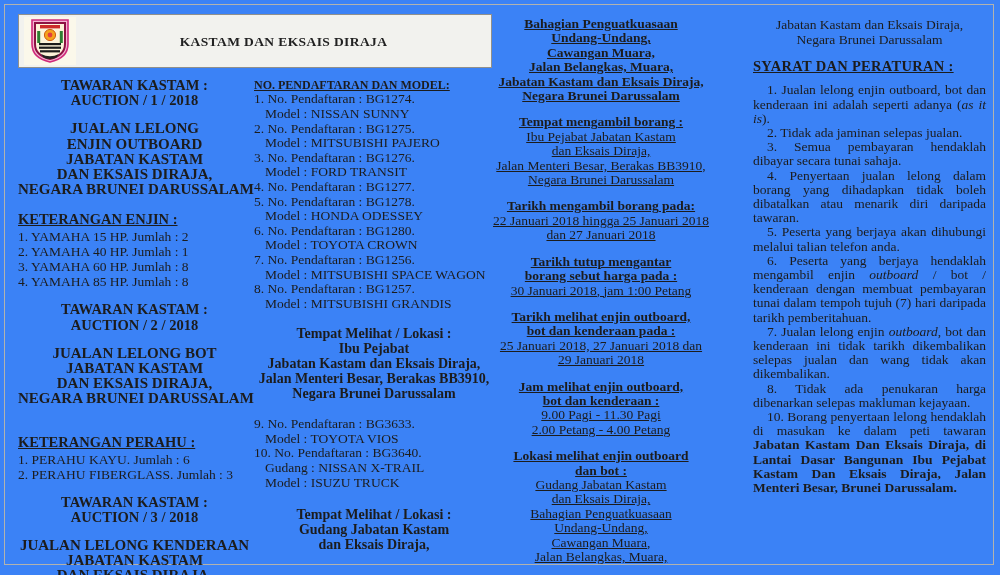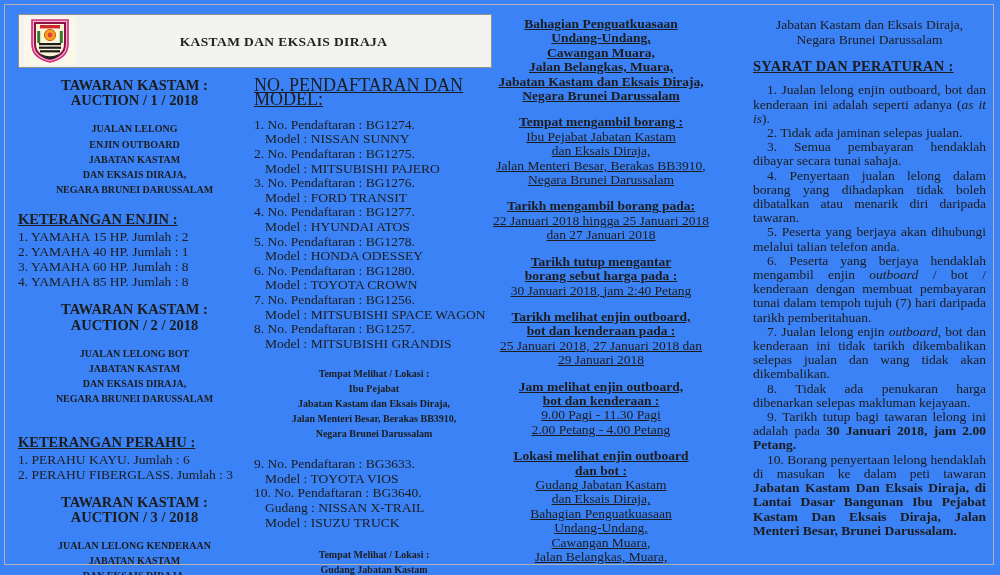--- a/index.html
+++ b/index.html
@@ -27,32 +27,32 @@
   }
   .col { position:absolute; font-size:13.5px; line-height:14.4px; }
   .col1 { left:18px;  top:78px; width:233px; text-align:center; }
   .col2 { left:254px; top:78px; width:240px; text-align:left; }
   .col3 { left:478px; top:17px; width:246px; text-align:center;text-decoration:underline; }
   .col4 { left:753px; top:17px; width:233px; text-align:left; }
 
   .blk   { margin-bottom:13px; }
   .blk3  { margin-bottom:12px; }
   .title { font-weight:700; font-size:14.5px; line-height:15.2px; }
-  .subject { font-weight:700; font-size:10px; line-height:15.2px; }
+  .subject { font-weight:700; font-size:15px; line-height:15.2px; }
   .heading-left {
     text-align:left; font-weight:700; font-size:14.5px;
     text-decoration:underline; margin-bottom:2px;
   }
   .list { text-align:left; line-height:15px; }
   .reg-heading {
-    font-weight:400; font-size:18px; text-decoration:underline; margin-bottom:11px;
+    font-weight:700; font-size:12px; text-decoration:underline; margin-bottom:0;
   }
   .veh { line-height:14.6px; }
   .model-line { padding-left:11px; }
-  .loc-blk { text-align:center; font-weight:700; font-size:10px; line-height:14.8px; }
+  .loc-blk { text-align:center; font-weight:700; font-size:14px; line-height:14.8px; }
   .c3-head { font-weight:700; }
   [data-name="text-line"] { white-space:nowrap; }
   .terms p {
     margin:0; text-align:justify; text-indent:14px;
     font-size:13.5px; line-height:14.2px;
   }
   .terms-heading {
     font-weight:700; font-size:14.5px; text-decoration:underline;
     margin:12px 0 10px 0; letter-spacing:.3px;
   }
@@ -150,21 +150,20 @@
       <div class="veh" data-name="vehicle-entry">
         <div data-name="vehicle-reg">2. No. Pendaftaran : BG1275.</div>
         <div class="model-line" data-name="vehicle-model">Model : MITSUBISHI PAJERO</div>
       </div>
       <div class="veh" data-name="vehicle-entry">
         <div data-name="vehicle-reg">3. No. Pendaftaran : BG1276.</div>
         <div class="model-line" data-name="vehicle-model">Model : FORD TRANSIT</div>
       </div>
       <div class="veh" data-name="vehicle-entry">
         <div data-name="vehicle-reg">4. No. Pendaftaran : BG1277.</div>
-        <div class="model-line" data-name="vehicle-model">Model : HYUNDAI ATOS</div>
       </div>
       <div class="veh" data-name="vehicle-entry">
         <div data-name="vehicle-reg">5. No. Pendaftaran : BG1278.</div>
         <div class="model-line" data-name="vehicle-model">Model : HONDA ODESSEY</div>
       </div>
       <div class="veh" data-name="vehicle-entry">
         <div data-name="vehicle-reg">6. No. Pendaftaran : BG1280.</div>
         <div class="model-line" data-name="vehicle-model">Model : TOYOTA CROWN</div>
       </div>
       <div class="veh" data-name="vehicle-entry">
@@ -237,21 +236,21 @@
           <div data-name="text-line">dan 27 Januari 2018</div>
         </div>
     </div>
 
     <div class="blk3" data-name="closing-date">
       <div class="c3-head" data-name="closing-heading">
           <div data-name="text-line">Tarikh tutup mengantar</div>
           <div data-name="text-line">borang sebut harga pada :</div>
         </div>
       <div data-name="closing-lines">
-          <div data-name="text-line">30 Januari 2018, jam 2:40 Petang</div>
+          <div data-name="text-line">30 Januari 2018, jam 1:00 Petang</div>
         </div>
     </div>
 
     <div class="blk3" data-name="viewing-dates">
       <div class="c3-head" data-name="viewing-dates-heading">
           <div data-name="text-line">Tarikh melihat enjin outboard,</div>
           <div data-name="text-line">bot dan kenderaan pada :</div>
         </div>
       <div data-name="viewing-dates-lines">
           <div data-name="text-line">25 Januari 2018, 27 Januari 2018 dan</div>
@@ -294,17 +293,16 @@
     <div class="terms-heading" data-name="terms-heading">SYARAT DAN PERATURAN :</div>
     <div class="terms" data-name="terms-list">
       <p data-name="term-item-1"><span data-name="text-segment">1. Jualan lelong enjin outboard, bot dan kenderaan ini adalah seperti adanya (</span><span class="seg-i" data-name="text-segment">as it is</span><span data-name="text-segment">).</span></p>
       <p data-name="term-item-2"><span data-name="text-segment">2. Tidak ada jaminan selepas jualan.</span></p>
       <p data-name="term-item-3"><span data-name="text-segment">3. Semua pembayaran hendaklah dibayar secara tunai sahaja.</span></p>
       <p data-name="term-item-4"><span data-name="text-segment">4. Penyertaan jualan lelong dalam borang yang dihadapkan tidak boleh dibatalkan atau menarik diri daripada tawaran.</span></p>
       <p data-name="term-item-5"><span data-name="text-segment">5. Peserta yang berjaya akan dihubungi melalui talian telefon anda.</span></p>
       <p data-name="term-item-6"><span data-name="text-segment">6. Peserta yang berjaya hendaklah mengambil enjin </span><span class="seg-i" data-name="text-segment">outboard</span><span data-name="text-segment"> / bot / kenderaan dengan membuat pembayaran tunai dalam tempoh tujuh (7) hari daripada tarikh pemberitahuan.</span></p>
       <p data-name="term-item-7"><span data-name="text-segment">7. Jualan lelong enjin </span><span class="seg-i" data-name="text-segment">outboard</span><span data-name="text-segment">, bot dan kenderaan ini tidak tarikh dikembalikan selepas jualan dan wang tidak akan dikembalikan.</span></p>
       <p data-name="term-item-8"><span data-name="text-segment">8. Tidak ada penukaran harga dibenarkan selepas makluman kejayaan.</span></p>
-      <p data-name="term-item-9"><span data-name="text-segment">9. Tarikh tutup bagi tawaran lelong ini adalah pada </span><span class="seg-b" data-name="text-segment">30 Januari 2018, jam 2.00 Petang.</span></p>
       <p data-name="term-item-10"><span data-name="text-segment">10. Borang penyertaan lelong hendaklah di masukan ke dalam peti tawaran </span><span class="seg-b" data-name="text-segment">Jabatan Kastam Dan Eksais Diraja, di Lantai Dasar Bangunan Ibu Pejabat Kastam Dan Eksais Diraja, Jalan Menteri Besar, Brunei Darussalam.</span></p>
     </div>
   </div>
 </div>
 
 </body></html>

